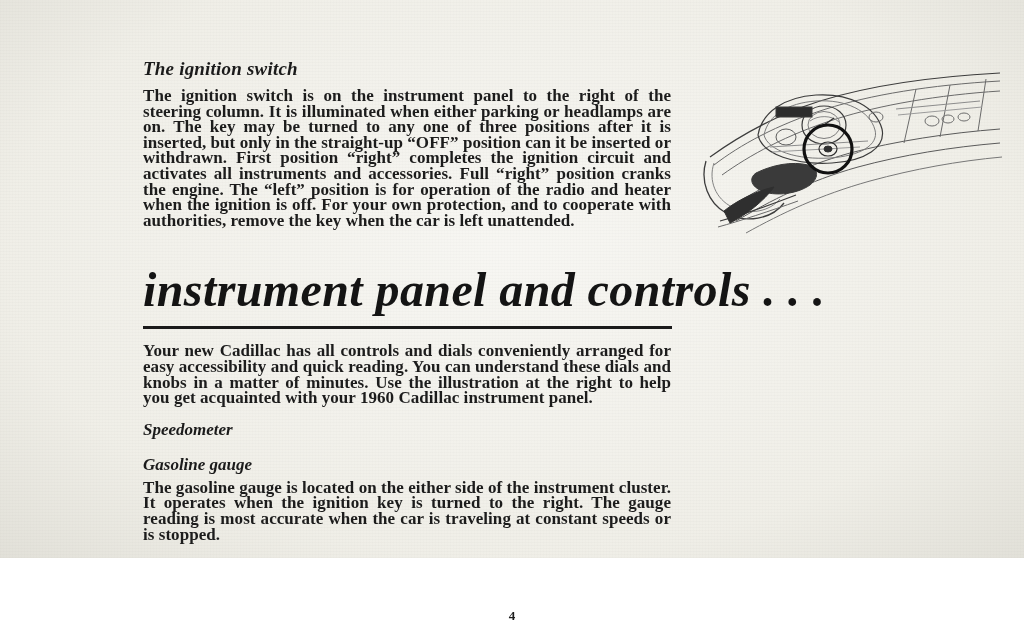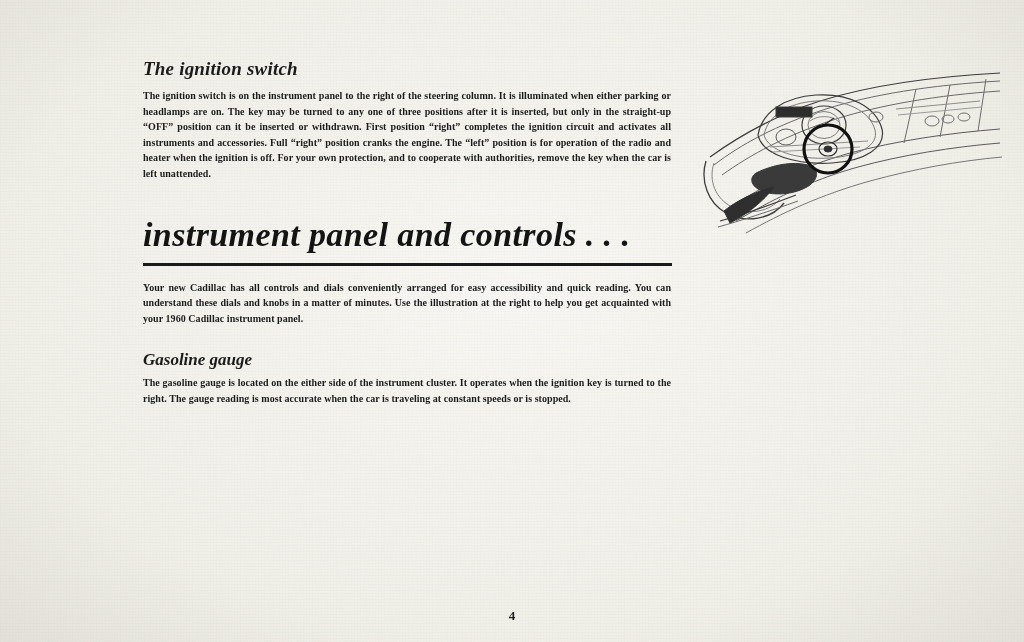--- a/index.html
+++ b/index.html
@@ -9,21 +9,21 @@
   body {
     width: 1024px;
     height: 642px;
     background: #ffffff;
     font-family: "Liberation Serif", serif;
     overflow: hidden;
   }
   #page {
     position: relative;
     width: 1024px;
-    height: 642px;
+    height: 558px;
     background: #f3f2ec;
     background-image:
       repeating-linear-gradient(0deg, rgba(0,0,0,0.018) 0px, rgba(0,0,0,0.018) 1px, rgba(0,0,0,0) 1px, rgba(0,0,0,0) 3px),
       repeating-linear-gradient(90deg, rgba(0,0,0,0.012) 0px, rgba(0,0,0,0.012) 1px, rgba(0,0,0,0) 1px, rgba(0,0,0,0) 3px);
     box-sizing: border-box;
   }
   
   #page:before {
     content: "";
     position: absolute;
@@ -44,34 +44,34 @@
     font-style: italic;
     font-weight: bold;
     font-size: 19px;
     color: #1b1b1b;
     margin: 0 0 8px 0;
     letter-spacing: 0.2px;
   }
 
   .body-text {
     font-family: "Liberation Serif", serif;
-    font-size: 10px;
+    font-size: 17px;
     line-height: 15.6px;
     color: #1c1c1c;
     text-align: justify;
     margin: 0;
     font-weight: 600;
     width: 528px;
     letter-spacing: 0.05px;
   }
 
   .big-heading {
     font-family: "Liberation Serif", serif;
     font-style: italic;
-    font-size: 34px;
+    font-size: 48px;
     color: #141414;
     margin: 0;
     padding: 0;
     letter-spacing: 0.4px;
     white-space: nowrap;
   }
 
   .rule {
     height: 3px;
     background: #1a1a1a;
@@ -182,20 +182,21 @@
 
     <div class="block-gap-1"></div>
 
     <h1 class="big-heading">instrument panel and controls . . .</h1>
     <div class="rule"></div>
 
     <p class="body-text">Your new Cadillac has all controls and dials conveniently arranged for easy accessibility and quick reading. You can understand these dials and knobs in a matter of minutes. Use the illustration at the right to help you get acquainted with your 1960 Cadillac instrument panel.</p>
 
     <div class="block-gap-2"></div>
 
+    <h2 class="sub-title">Speedometer</h2>
 
     <div class="block-gap-3"></div>
 
     <h2 class="sub-title">Gasoline gauge</h2>
     <p class="body-text">The gasoline gauge is located on the either side of the instrument cluster. It operates when the ignition key is turned to the right. The gauge reading is most accurate when the car is traveling at constant speeds or is stopped.</p>
 
   </div>
 
   <div class="page-number">4</div>
 

